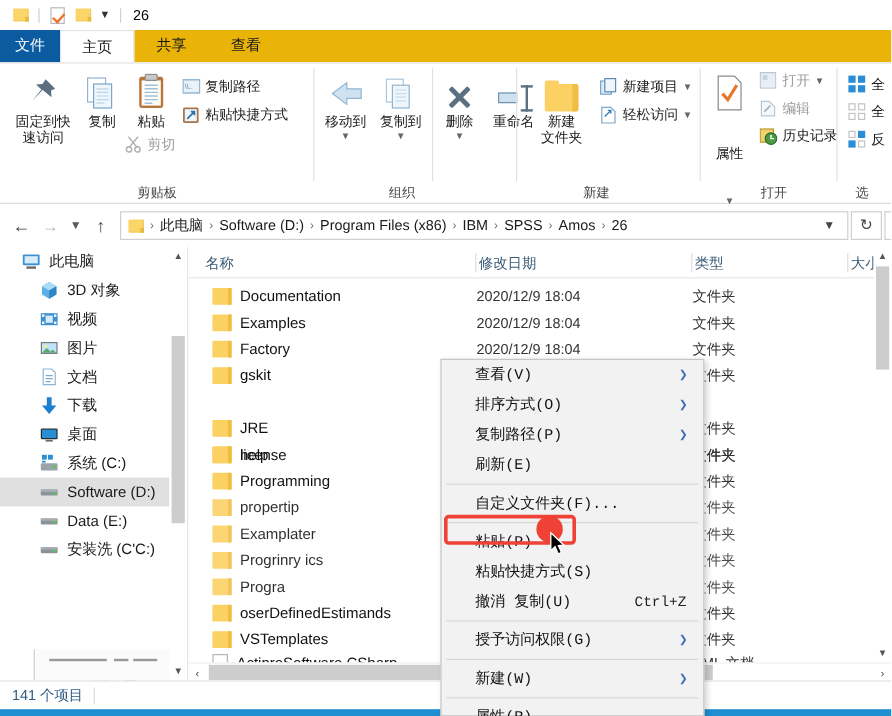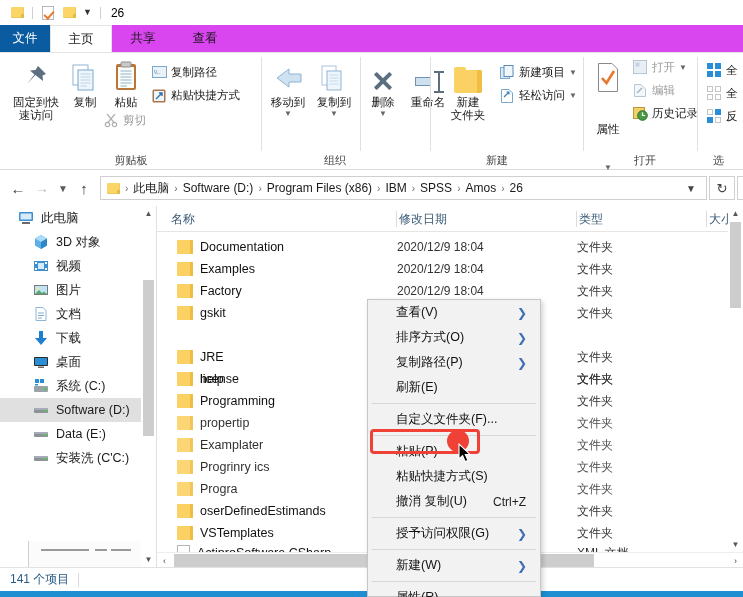--- a/index.html
+++ b/index.html
@@ -34,21 +34,21 @@
     content:""; position:absolute; left:1px; top:4px; width:8px; height:4px;
     border-left:2px solid #e8762c; border-bottom:2px solid #e8762c;
     transform: rotate(-48deg);
   }
   .qa-caret { font-size:9px; color:#333; margin:0 2px; line-height:1; }
   .win-title { font-size:12px; color:#000; margin-left:4px; }
 
   
   .tabstrip {
     position:absolute; left:0; top:25px; width:743px; height:27px;
-    background:#d946ef;
+    background:#eab308;
   }
   .tab {
     position:absolute; top:0; height:27px; display:flex; align-items:center; justify-content:center;
     font-size:12.5px; color:#1a1a1a; padding:0 13px; cursor:default;
   }
   .tab.file { background:#0b5ba1; color:#fff; left:0; width:50px; padding:0; }
   .tab.home { left:50px; width:62px; background:#fff; border-left:1px solid #e3e3e3; border-right:1px solid #e3e3e3; border-top:1px solid #e3e3e3;}
   .tab.share { left:112px; width:62px; }
   .tab.view { left:174px; width:62px; }
 
@@ -157,23 +157,24 @@
   .statusbar {
     position:absolute; left:0; top:567px; width:743px; height:24px;
     background:#fff; border-top:1px solid #e2e2e2; display:flex; align-items:center; padding-left:10px;
   }
   .status-text { font-size:12px; color:#2b5c86; }
   .status-sep { width:1px; height:14px; background:#dadada; margin-left:9px; }
   .bottom-accent { position:absolute; left:0; top:591px; width:743px; height:6px; background:#1f8fd2; }
 
   
   .ctxmenu {
-    position:absolute; left:367px; top:299px; width:174px; height:298px;
+    position:absolute; left:367px; top:299px; width:220px; height:298px;
     background:#f2f2f2; border:1px solid #c6c6c6; box-shadow:2px 2px 5px rgba(0,0,0,.18);
     z-index:40;
+    font-family:Liberation Mono, monospace;
   }
   .mi { position:relative; height:25px; display:flex; align-items:center; padding-left:28px; font-size:12.5px; color:#111; }
   .mi .arrow { position:absolute; right:13px; font-size:12px; color:#3d6fb5; }
   .mi .accel { position:absolute; right:14px; font-size:12px; color:#222; }
   .msep { height:1px; background:#d7d7d7; margin:3px 4px; }
 
   .hilite {
     position:absolute; left:370px; top:429px; width:110px; height:25px;
     border:3px solid #ef4136; border-radius:4px; z-index:60; background:transparent;
   }

